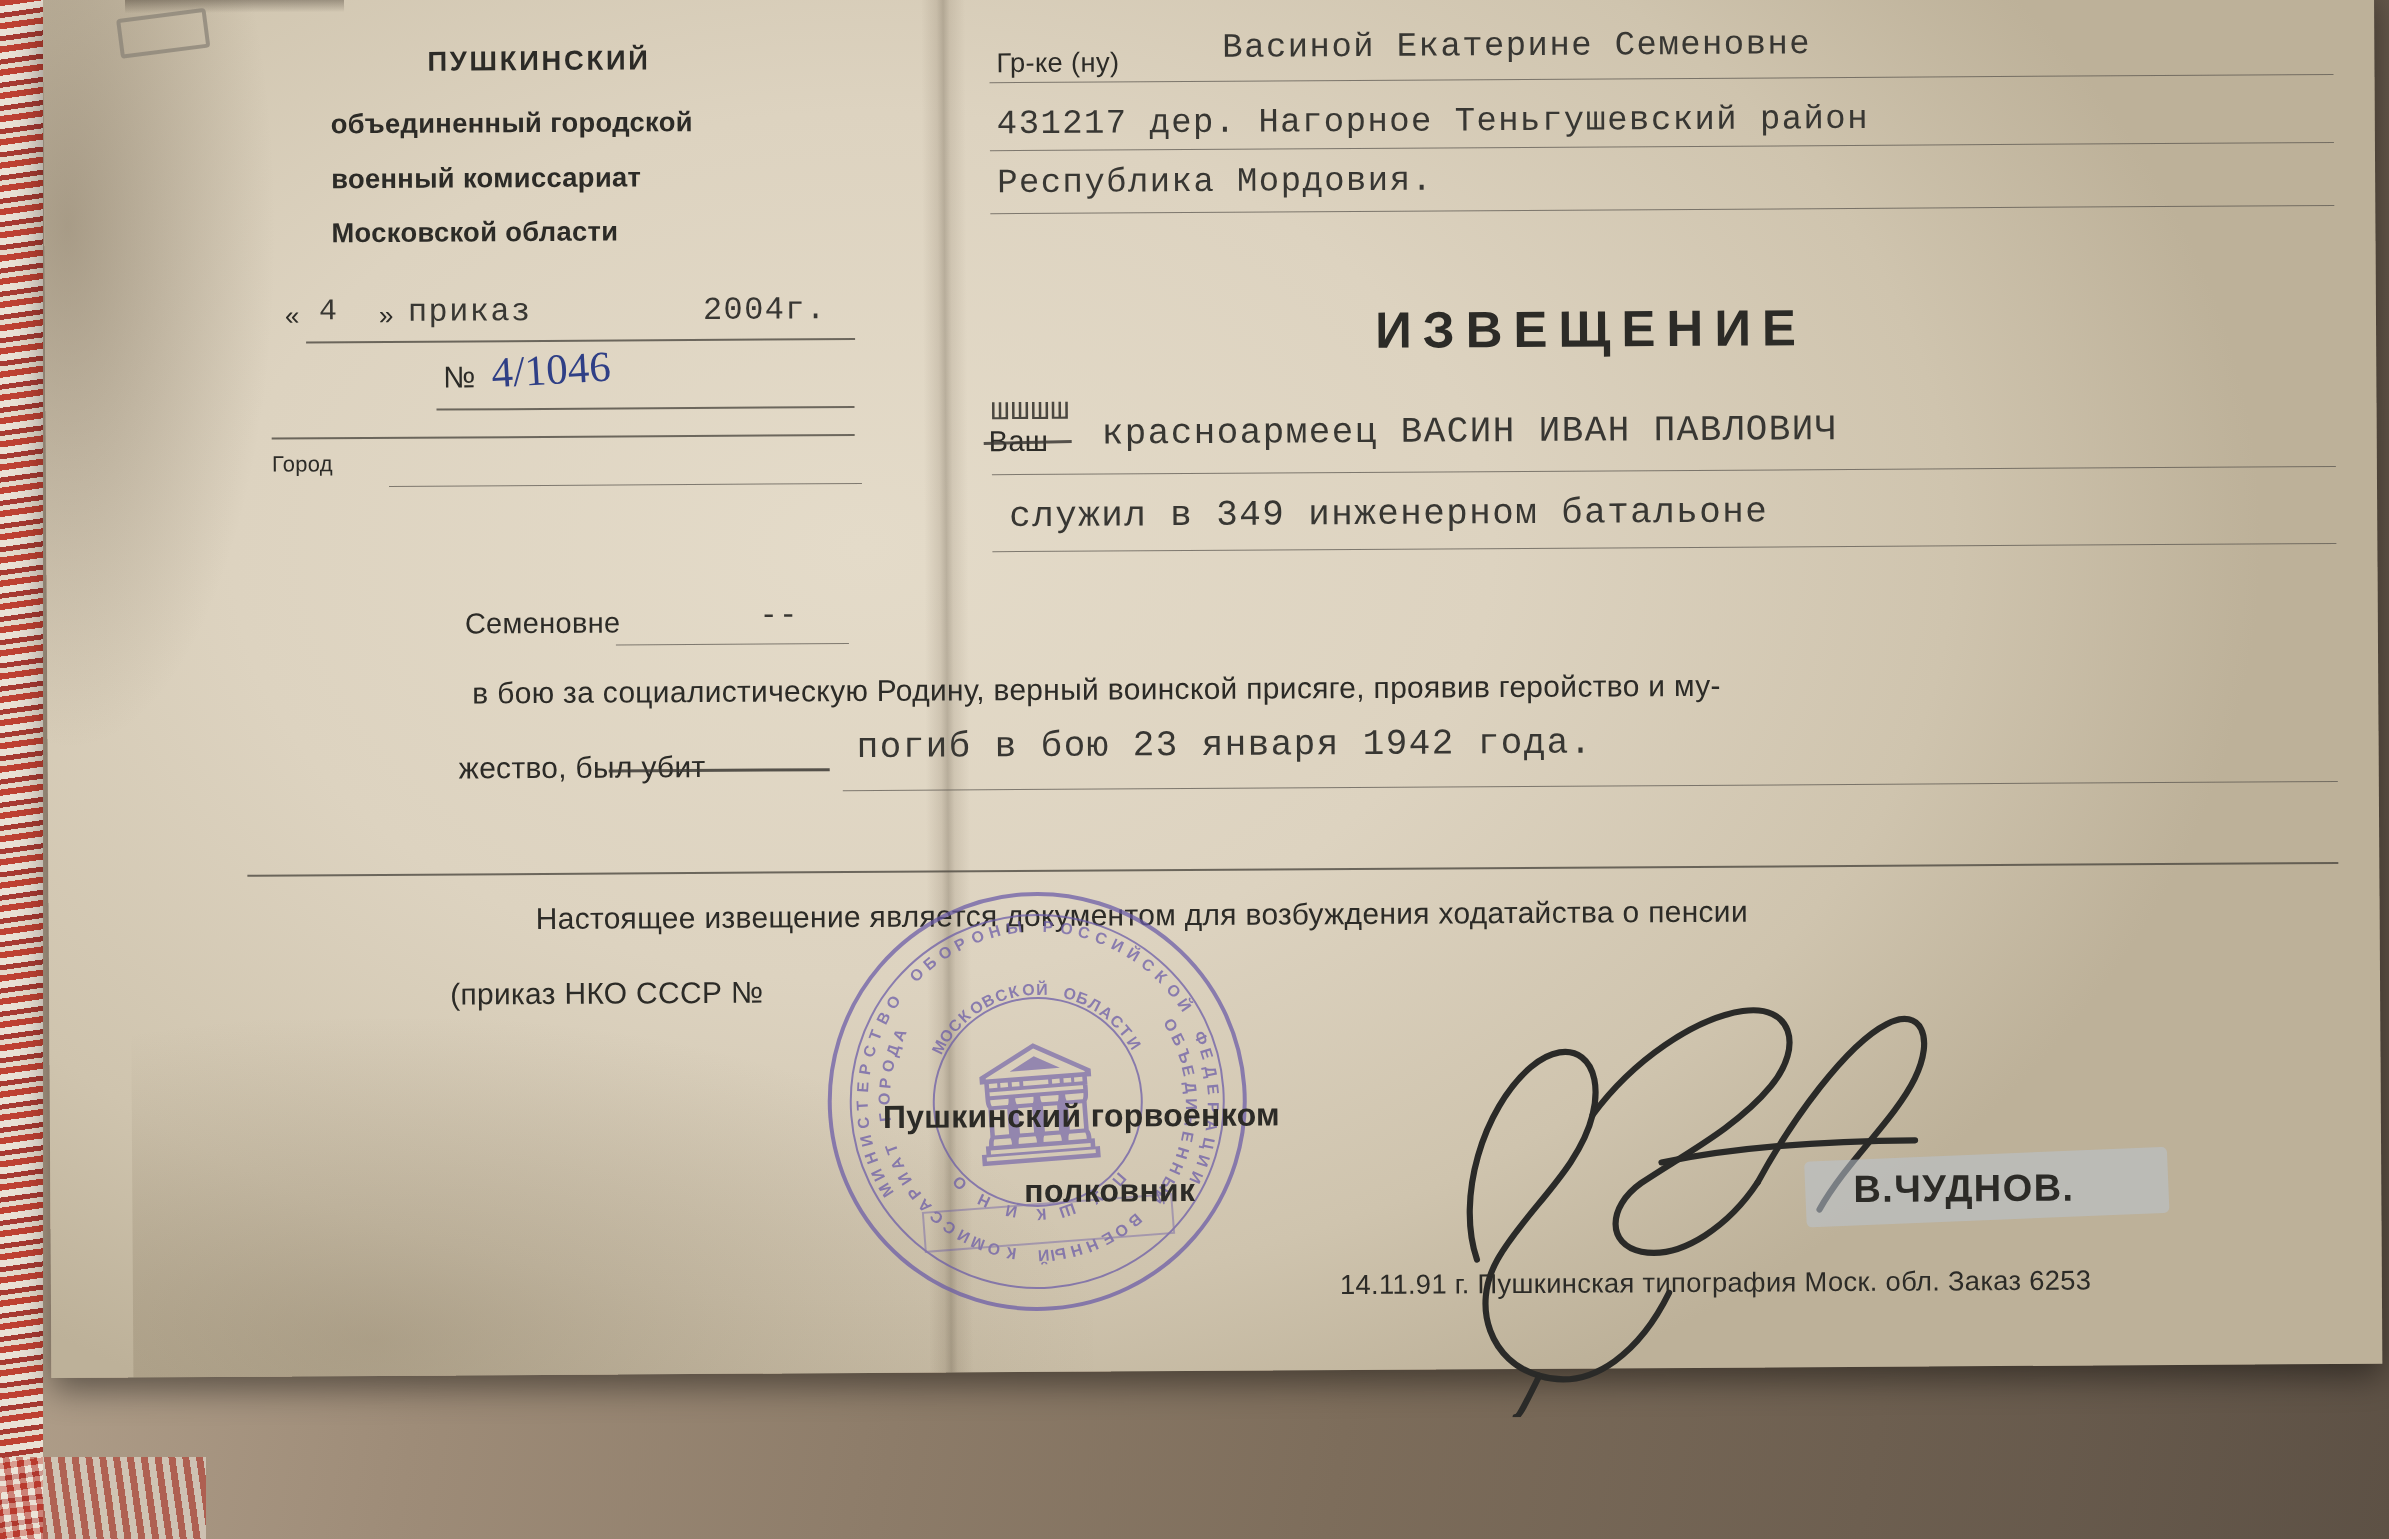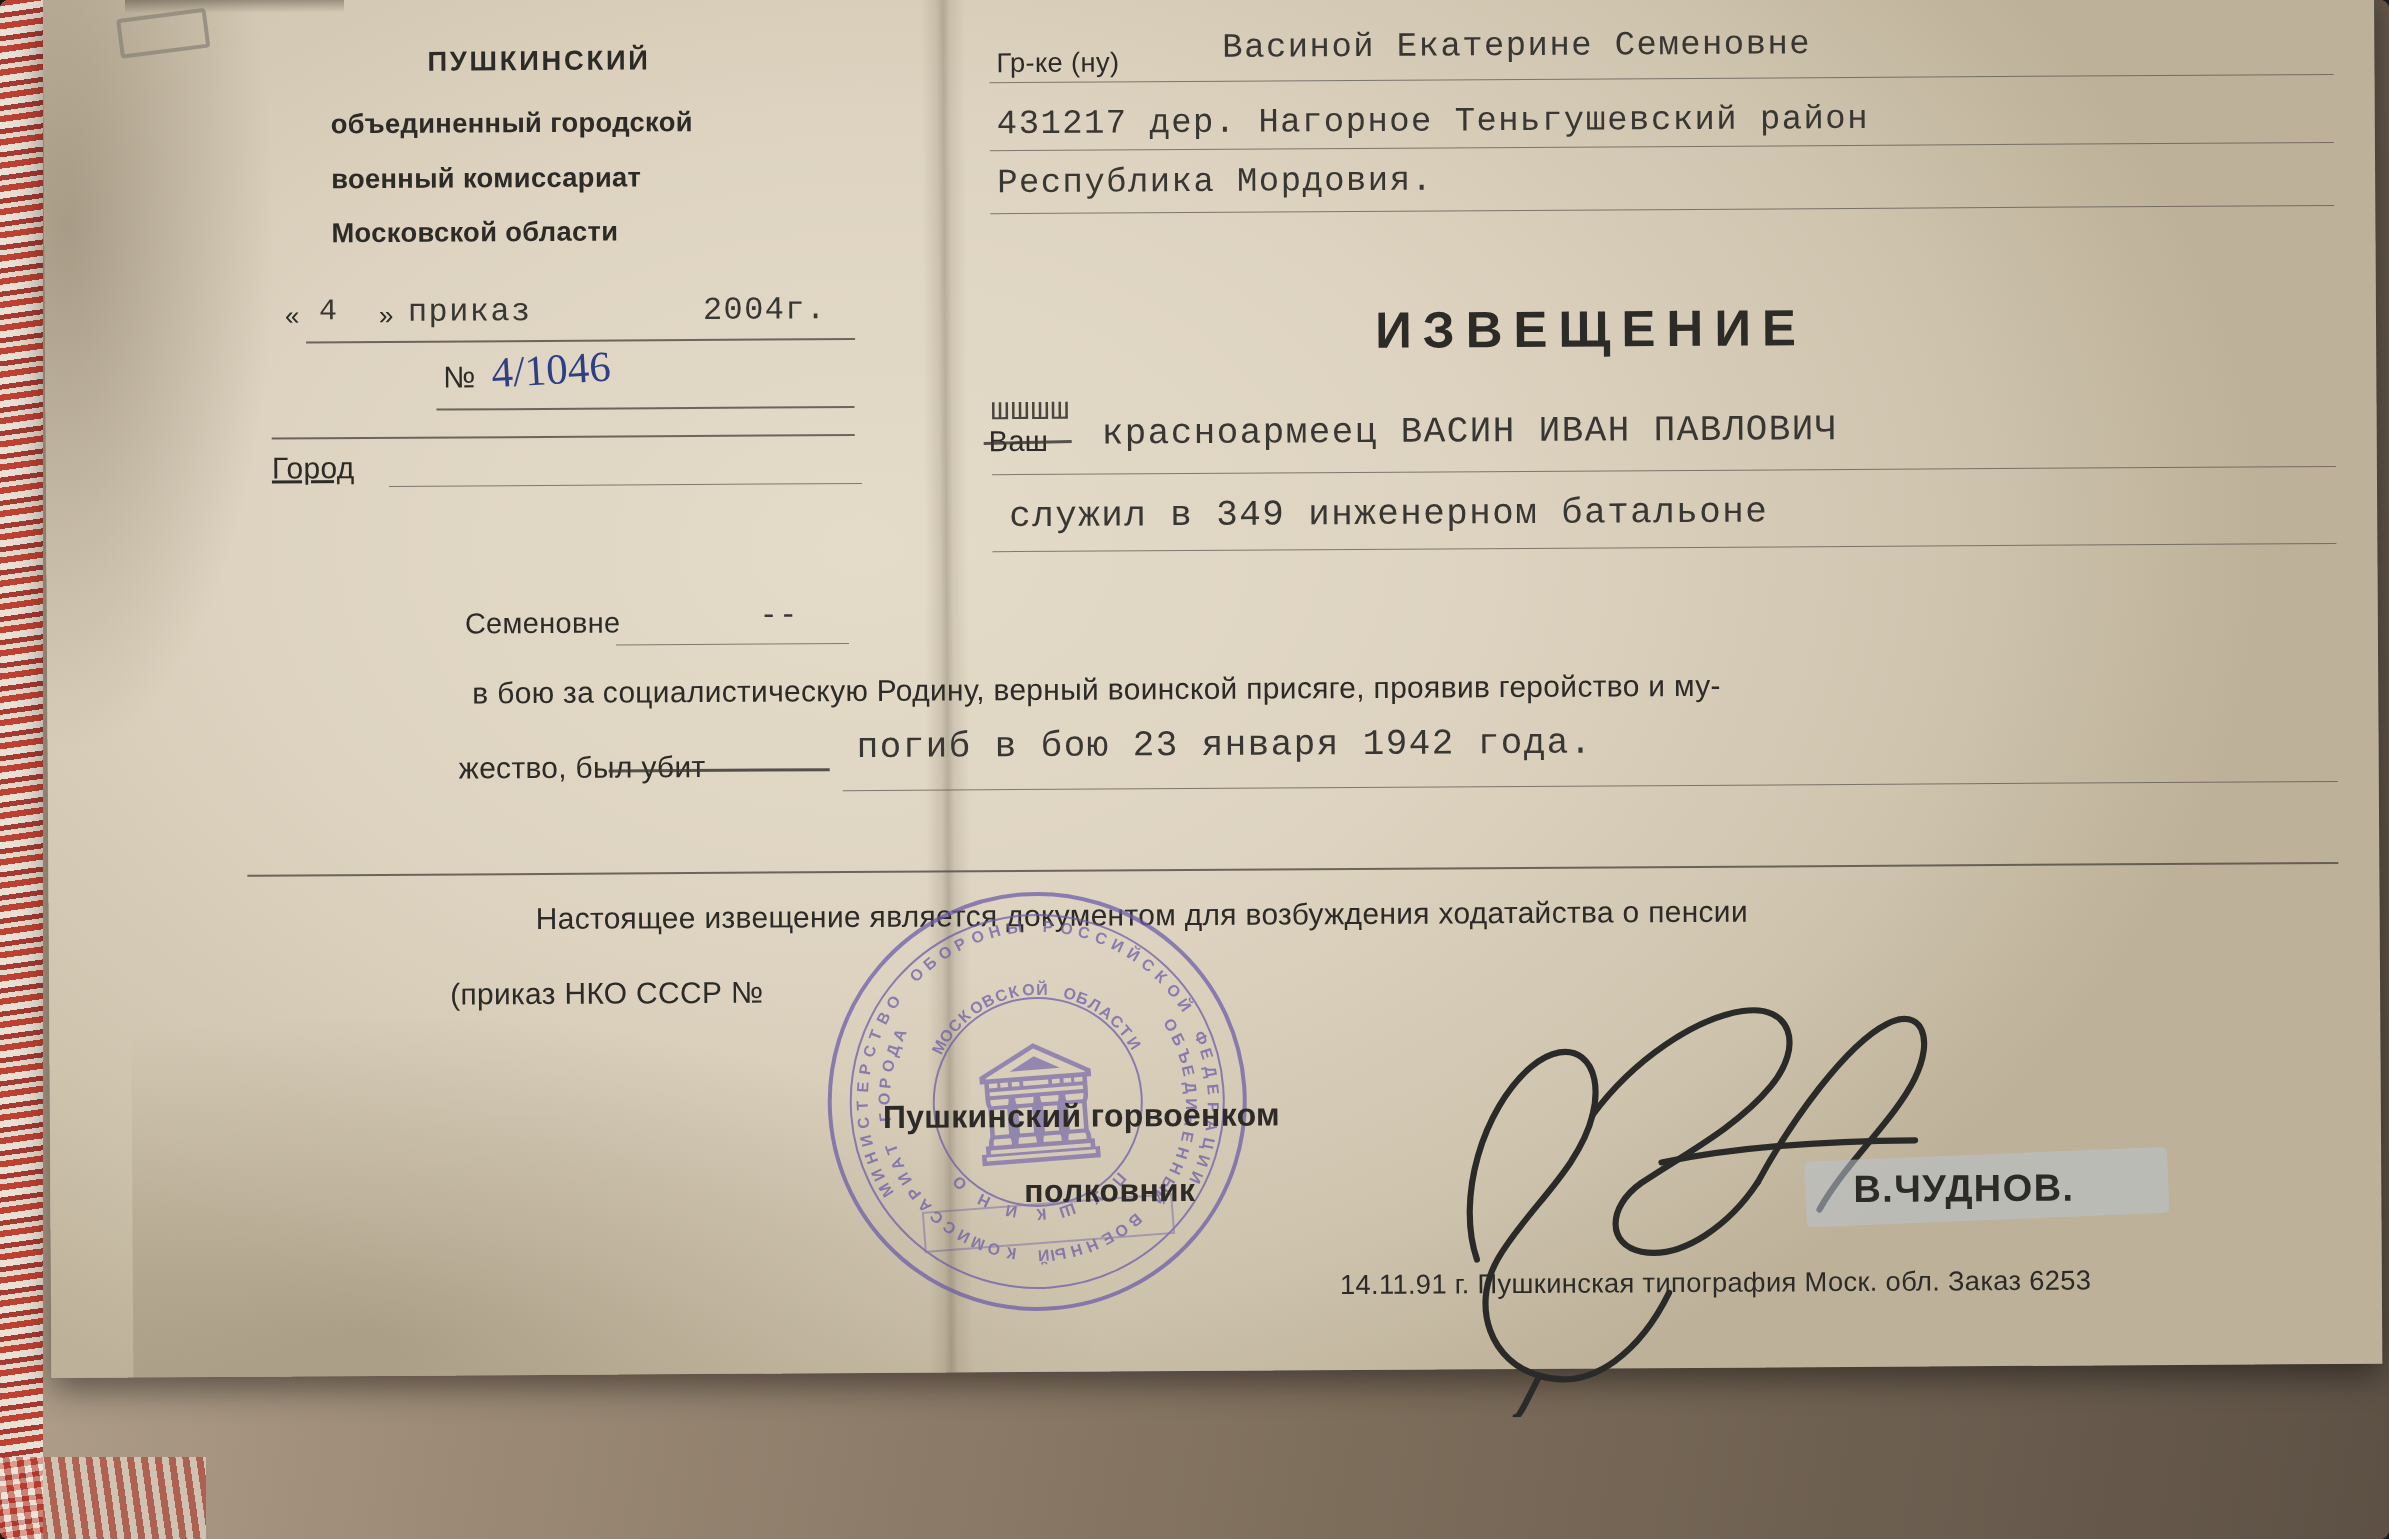--- a/index.html
+++ b/index.html
@@ -13,21 +13,20 @@
     overflow: hidden;
     font-family: "Liberation Sans", sans-serif;
   }
 
   
   #photo {
     position: absolute;
     inset: 0;
     background: #c2410c;
     overflow: hidden;
-    border-radius: 9px;
   }
   
   #backdrop {
     position: absolute;
     inset: 0;
     background:
       linear-gradient(100deg, #b9a893 0%, #9e8c78 25%, #7d6d5b 60%, #5d5145 100%);
   }
   
   #fabric {
@@ -144,21 +143,21 @@
   #hdr-4 { position:absolute; left:287px; top:219px; font-size:27.4px; font-weight:700;}
 
   #date-q1 { position:absolute; left:240px;  top:302px; font-size:26px;}
   #date-day{ position:absolute; left:274px;  top:296px; font-size:30px;}
   #date-q2 { position:absolute; left:334px;  top:302px; font-size:26px;}
   #date-mon{ position:absolute; left:363px;  top:296px; font-size:32px;}
   #date-yr { position:absolute; left:658px;  top:296px; font-size:32px;}
   #no-sym  { position:absolute; left:398px;  top:363px; font-size:30px;}
   #no-val  { position:absolute; left:446px;  top:348px; font-size:43px; color:#2f3f86; font-family:"Liberation Serif", serif; transform: rotate(-3deg);}
 
-  #gorod    { position:absolute; left:226px; top:453px; font-size:30px;text-decoration:underline;}
+  #gorod    { position:absolute; left:226px; top:453px; font-size:22px;}
   #urozh    { position:absolute; left:418px; top:610px; font-size:29px;}
   #urozh-dash{position:absolute; left:713px; top:603px; font-size:30px;}
 
   
   #grke   { position:absolute; left:953px; top:53px;  font-size:27.4px;}
   #addr1  { position:absolute; left:1179px; top:36px;  font-size:34px;}
   #addr2  { position:absolute; left:953px; top:111px; font-size:34px;}
   #addr3  { position:absolute; left:953px; top:170px; font-size:34px;}
 
   #title  { position:absolute; left:1330px; top:309px; font-size:51px; font-weight:700; letter-spacing:11px;}

